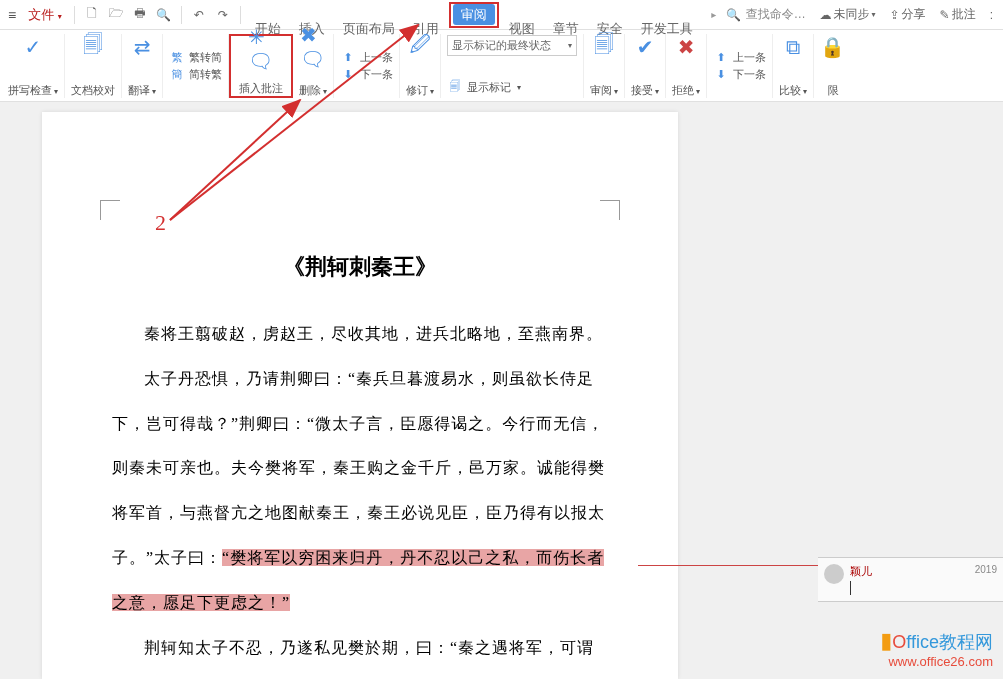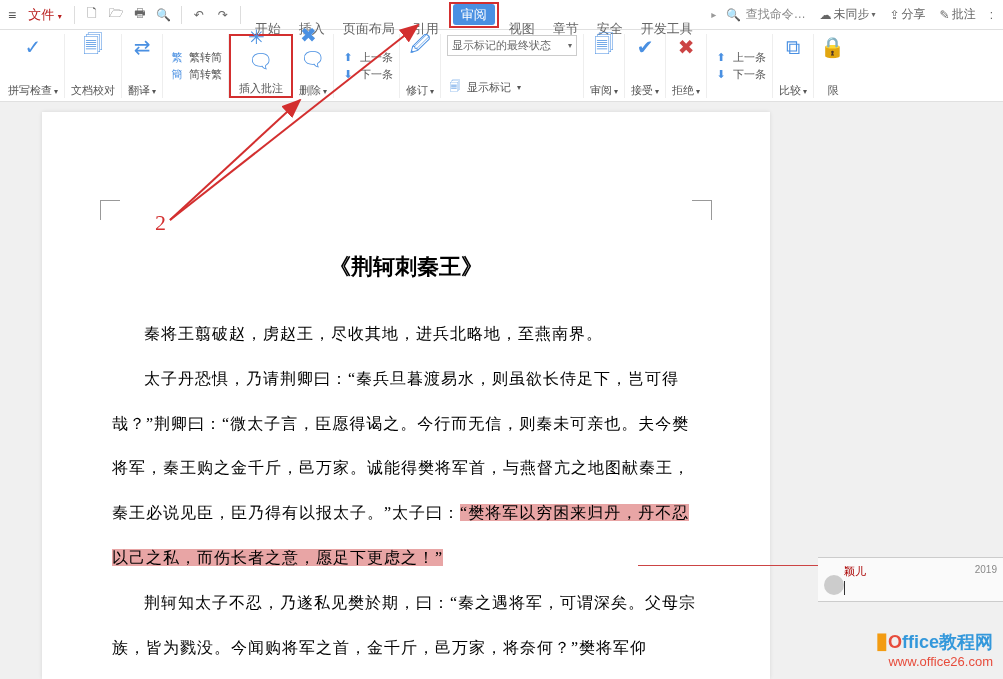--- a/index.html
+++ b/index.html
@@ -25,40 +25,40 @@
     .rgroup .label { font-size: 11px; color: #555; white-space: nowrap; }
     .rgroup .label .dd { font-size: 8px; margin-left: 2px; }
     .rgroup-v { display: flex; flex-direction: column; gap: 2px; padding: 4px 6px; border-right: 1px solid #eee; height: 64px; justify-content: center; }
     .rgroup-v .row { display: flex; align-items: center; gap: 4px; font-size: 11px; color: #555; white-space: nowrap; }
     .rgroup-v .row .ic { width: 16px; text-align: center; color: #4a90e2; }
     .highlight-red { border: 2px solid #d32f2f; }
     .combo { border: 1px solid #ccc; padding: 2px 4px; font-size: 11px; color: #666; display: flex; align-items: center; width: 130px; justify-content: space-between; }
     
     
     .doc-area { background: #f0f0f0; height: 577px; position: relative; display: flex; }
-    .page { background: #fff; margin: 10px 0 0 42px; width: 728px; height: 567px; position: relative; box-shadow: 0 0 4px rgba(0,0,0,0.1); padding: 80px 70px 0; }
+    .page { background: #fff; margin: 10px 0 0 42px; width: 636px; height: 567px; position: relative; box-shadow: 0 0 4px rgba(0,0,0,0.1); padding: 80px 70px 0; }
     .page .corner-tl { position: absolute; top: 88px; left: 58px; width: 20px; height: 20px; border-left: 1px solid #999; border-bottom: 1px solid #999; transform: rotate(90deg); }
     .page .corner-tr { position: absolute; top: 88px; right: 58px; width: 20px; height: 20px; border-right: 1px solid #999; border-bottom: 1px solid #999; transform: rotate(-90deg); }
     .doc-title { text-align: center; font-size: 22px; font-family: SimSun; font-weight: bold; margin-top: 60px; margin-bottom: 30px; }
     .doc-para { font-family: SimSun; font-size: 16px; line-height: 2.8; text-indent: 2em; letter-spacing: 1px; }
     .highlight-text { background: #e8a5a5; }
     
     
     .comment-panel { position: absolute; right: 0; top: 455px; width: 185px; }
     .comment-line { position: absolute; left: -180px; top: 8px; width: 180px; height: 1px; border-top: 1px solid #c44; }
-    .comment-box { border-top: 1px solid #ccc; border-bottom: 1px solid #ccc; padding: 6px; display: flex; align-items: flex-end; background: #fafafa; }
+    .comment-box { border-top: 1px solid #ccc; border-bottom: 1px solid #ccc; padding: 6px; display: flex; gap: 6px; align-items: flex-start; background: #fafafa; }
     .comment-box .avatar { width: 20px; height: 20px; border-radius: 50%; background: #ccc; flex-shrink: 0; }
     .comment-box .cm-body { flex: 1; font-size: 11px; color: #a00; }
     .comment-box .cm-date { color: #888; font-size: 10px; }
     .comment-box .cm-input { border-left: 1px solid #333; height: 14px; margin-top: 2px; }
     .anno-num { position: absolute; color: #d32f2f; font-size: 22px; font-family: serif; }
     
     
     .watermark { position: absolute; right: 10px; bottom: 10px; text-align: right; }
-    .watermark .logo { font-size: 18px; font-weight: bold; text-align: center; }
+    .watermark .logo { font-size: 18px; font-weight: normal; text-align: center; }
     .watermark .logo .o1 { color: #e74c3c; }
     .watermark .logo .rest { color: #3498db; }
     .watermark .url { font-size: 13px; color: #e74c3c; }
     
     svg.arrow-svg { position: absolute; top: 0; left: 0; pointer-events: none; }
   </style>
 </head>
 <body>
 
 <div class="menubar">

